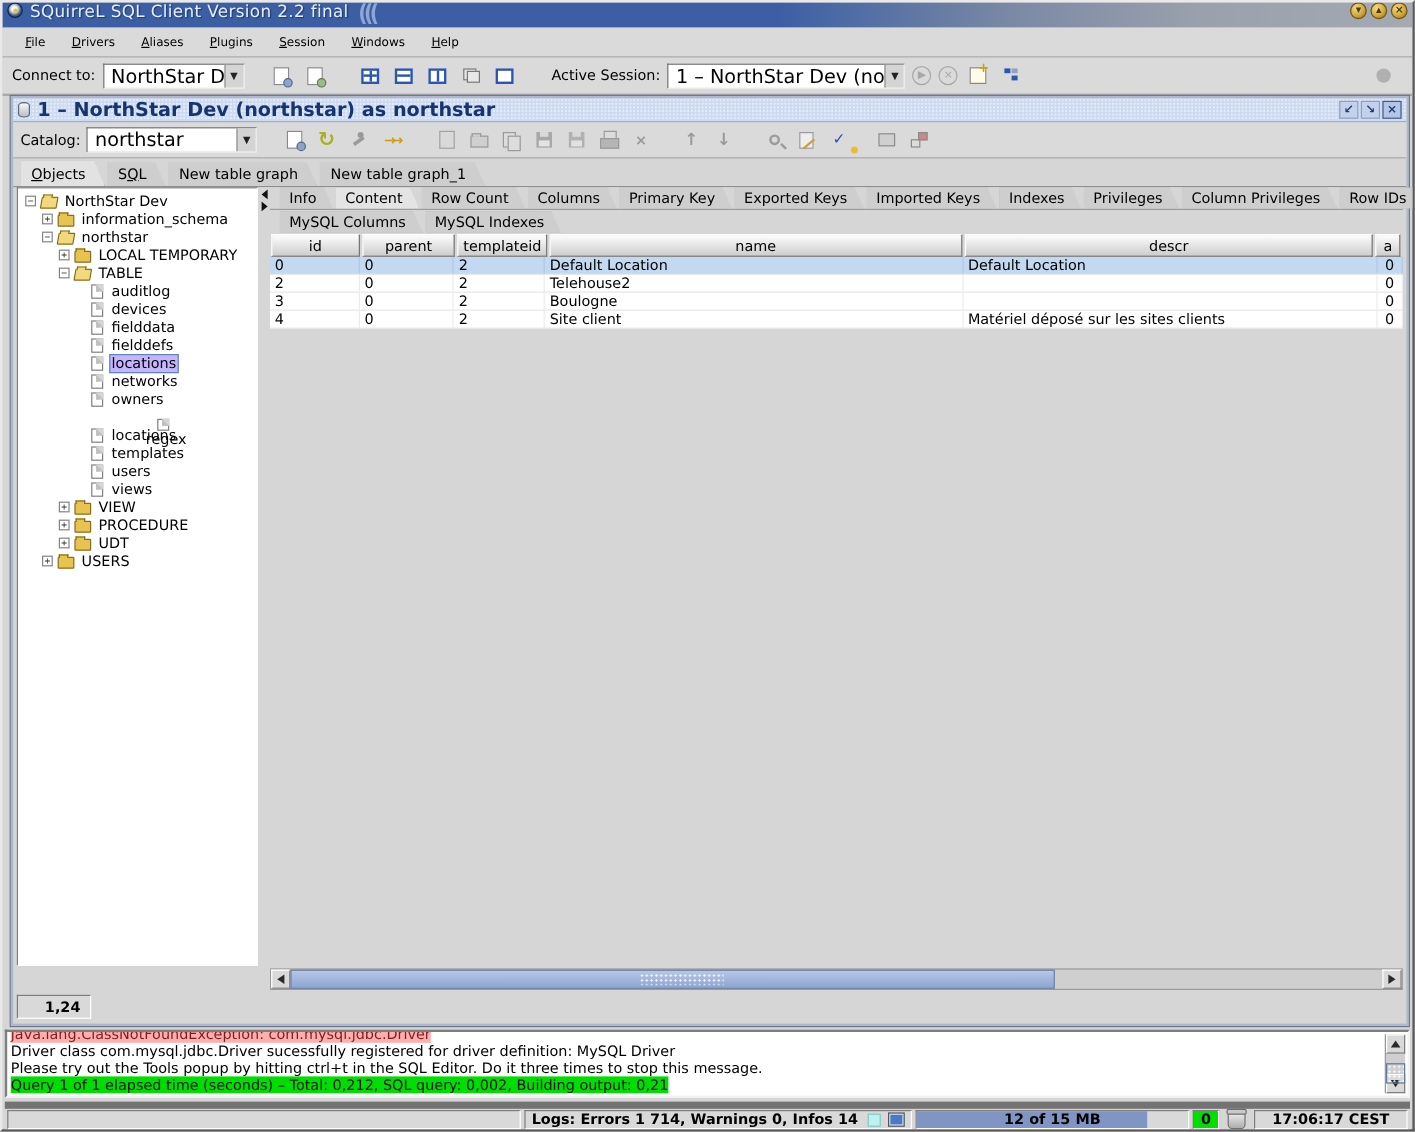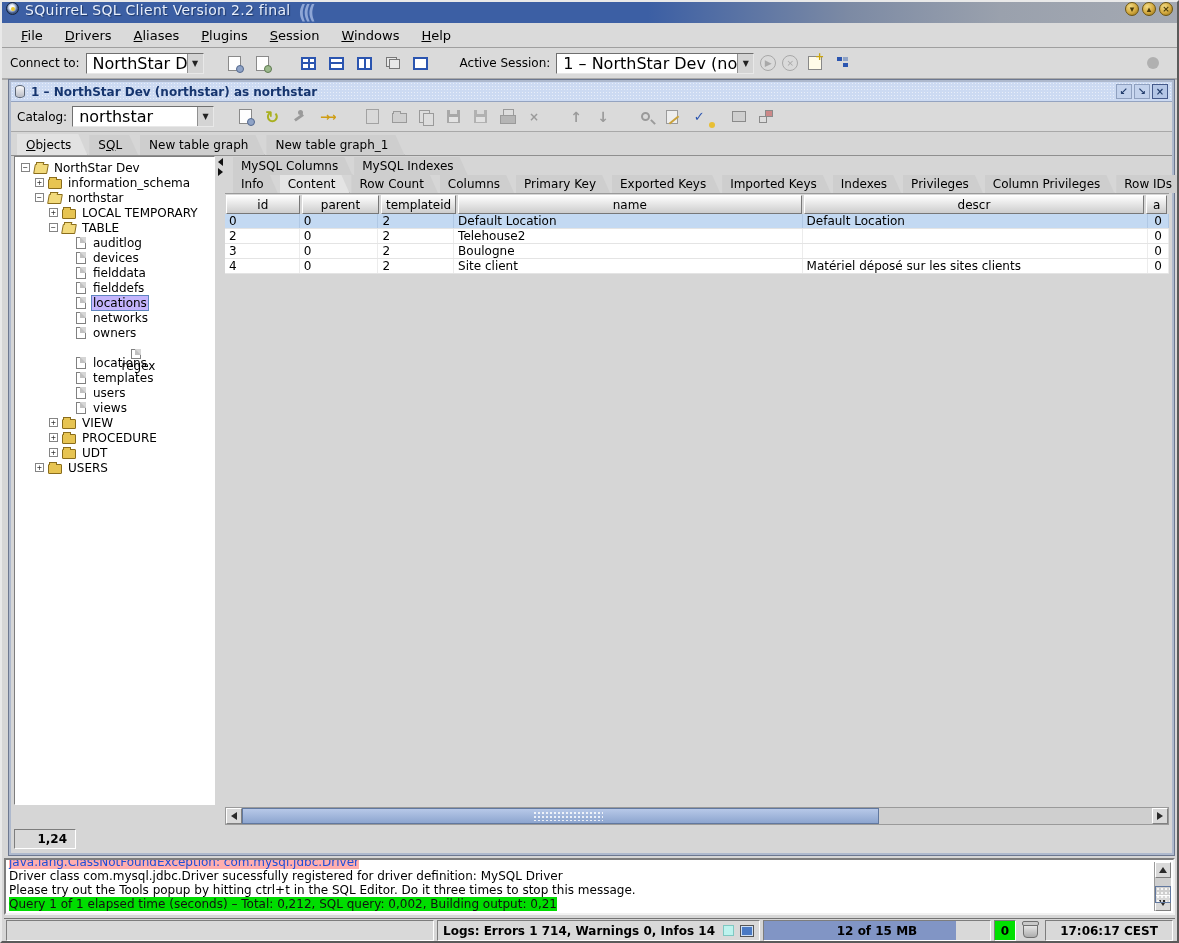--- a/index.html
+++ b/index.html
@@ -21,21 +21,21 @@
   .title-text{font-size:14px;letter-spacing:.3px;text-shadow:1px 1px 1px #1e3766;white-space:nowrap;}
   .title-arcs{font-size:17px;color:#8ea6d6;margin-left:8px;letter-spacing:-3px;transform:scaleY(1.15);font-weight:bold;}
   .tb-spacer{flex:1;}
   .tb-btn{width:14px;height:14px;border-radius:50%;margin-left:3px;
     background:radial-gradient(circle at 35% 30%,#f2da83,#d3a93f 55%,#8d6c14);
     border:1px solid #6c5410;color:#4a3a08;font-size:9px;line-height:12px;text-align:center;font-weight:bold;}
 
   
   .menubar{position:absolute;top:21px;left:0;right:0;height:25px;background:#dadada;
     border-bottom:1px solid #9f9f9f;display:flex;align-items:center;padding-left:8px;}
-  .menu-item{padding:3px 11px;white-space:nowrap;font-size:13px;}
+  .menu-item{padding:3px 11px;white-space:nowrap;font-size:10px;}
   .menu-item u{text-decoration:underline;}
 
   
   .toolbar{position:absolute;top:46px;left:0;right:0;height:32px;background:#dadada;
     border-bottom:2px solid #aaa;display:flex;align-items:center;padding-left:8px;gap:6px;}
   .tb-label{white-space:nowrap;}
   .combo{display:flex;align-items:center;background:#fff;border:1px solid;border-color:#6f6f6f #e8e8e8 #e8e8e8 #6f6f6f;height:21px;}
   .combo-text{padding:0 6px;white-space:nowrap;overflow:hidden;font-size:16px;}
   .combo-btn{width:16px;height:100%;background:#d4d4d4;border-left:1px solid #909090;
     display:flex;align-items:center;justify-content:center;font-size:8px;color:#222;}
@@ -60,21 +60,21 @@
   .treeic::after{content:"";position:absolute;left:7px;top:7px;width:5px;height:4px;background:#2b55b0;box-shadow:0 -6px 0 #8fa3c6;}
   .dot-ind{width:12px;height:12px;border-radius:50%;background:#b0b0b0;margin-left:auto;margin-right:18px;}
 
   
   .frame{position:absolute;top:78px;left:7px;width:1165px;height:775px;
     background:#d6d6d6;border:2px solid #aeb9cd;outline:1px solid #6d7890;}
   .f-title{position:absolute;top:0;left:0;right:0;height:20px;background:#ccdaf2;
     background-image:radial-gradient(rgba(255,255,255,.55) 1px,transparent 1px);background-size:3px 3px;
     display:flex;align-items:center;padding:0 4px;color:#16356e;border-bottom:1px solid #94a3c0;}
   .db-ic{width:10px;height:13px;background:linear-gradient(#fafafa,#b9bcc6);border:1px solid #5b6574;border-radius:5px/3px;margin-right:6px;}
-  .f-title-text{font-size:12px;font-weight:600;white-space:nowrap;text-align:center;}
+  .f-title-text{font-size:16px;font-weight:600;white-space:nowrap;text-align:center;}
   .f-btns{margin-left:auto;display:flex;gap:2px;}
   .f-btn{width:16px;height:15px;background:#c3d2ec;border:1px solid #8fa0bf;color:#223c6b;
     font-size:10px;line-height:13px;text-align:center;font-weight:bold;}
   .f-btn.close{background:#b4c6e6;border-color:#44598a;}
   .f-catalog{position:absolute;top:20px;left:0;right:0;height:30px;background:#dadada;
     border-bottom:1px solid #a8a8a8;display:flex;align-items:center;padding-left:6px;gap:5px;}
   .refresh-ic{font-size:17px;color:#a9b021;font-weight:bold;}
   .runman{width:14px;height:14px;position:relative;}
   .runman::before{content:"";position:absolute;left:6px;top:0;width:5px;height:5px;border-radius:50%;background:#9a9a9a;}
   .runman::after{content:"";position:absolute;left:2px;top:6px;width:10px;height:3px;background:#9a9a9a;transform:rotate(-35deg);}
@@ -177,26 +177,26 @@
     display:flex;align-items:center;padding:0 6px;font-weight:bold;font-size:12px;}
   .f-status-pos{width:62px;border:1px solid;border-color:#7d7d7d #fff #fff #7d7d7d;background:#d9d9d9;
     display:flex;align-items:center;justify-content:flex-end;padding:0 8px;font-weight:bold;font-size:12px;}
 
   
   .log-panel{position:absolute;top:856px;left:2px;right:2px;height:57px;background:#fff;
     border:2px solid;border-color:#7d7d7d #f2f2f2 #f2f2f2 #7d7d7d;overflow:hidden;}
   .log-lines{margin-top:-5px;padding-left:3px;}
   .log-line{font-size:12px;line-height:14px;white-space:nowrap;display:block;}
   .log-line span{display:inline-block;}
-  .log-error span{background:#ffaeae;color:#1d4ed8;}
+  .log-error span{background:#ffaeae;color:#7f1d1d;}
   .log-success span{background:#0d0;color:#111;}
 
   
   .statusbar{position:absolute;top:916px;left:2px;right:2px;height:24px;background:#d6d6d6;
-    display:flex;gap:3px;padding:1px 2px;border-top:1px solid #737373;}
+    display:flex;gap:3px;padding:1px 2px;border-top:6px solid #737373;}
   .sb-cell{border:1px solid;border-color:#7d7d7d #fff #fff #7d7d7d;background:#d9d9d9;
     display:flex;align-items:center;font-weight:bold;font-size:12px;padding:0 5px;white-space:nowrap;}
   .sb-msg{flex:1;}
   .cyansq{width:11px;height:11px;background:#bdf3ee;border:1px solid #7fc8c2;margin-left:8px;}
   .monitor{width:14px;height:12px;border:1px solid #555;background:#cfe0f4;position:relative;margin-left:6px;}
   .monitor::before{content:"";position:absolute;inset:1px;background:#4a7ac4;}
   .mem-cell{width:228px;position:relative;padding:0;justify-content:center;}
   .mem-fill{position:absolute;left:0;top:0;bottom:0;background:#8195c5;}
   .mem-text{position:relative;z-index:1;}
   .count-cell{width:22px;justify-content:center;background:#00e000;}
@@ -463,36 +463,36 @@
               <span class="fc"></span>
               <span class="tree-label">USERS</span>
             </div>
           </div>
       </div>
       <div class="splitter">
         <div class="split-arrow split-left"></div>
         <div class="split-arrow split-right"></div>
       </div>
       <div class="detail">
-        <div class="dtabs dtabs1" id="detailTabsTop">
-            <div class="dtab">MySQL Columns</div>
-            <div class="dtab">MySQL Indexes</div>
-          </div>
         <div class="dtabs dtabs2" id="detailTabsMain">
             <div class="dtab">Info</div>
             <div class="dtab active">Content</div>
             <div class="dtab">Row Count</div>
             <div class="dtab">Columns</div>
             <div class="dtab">Primary Key</div>
             <div class="dtab">Exported Keys</div>
             <div class="dtab">Imported Keys</div>
             <div class="dtab">Indexes</div>
             <div class="dtab">Privileges</div>
             <div class="dtab">Column Privileges</div>
             <div class="dtab">Row IDs</div>
+          </div>
+        <div class="dtabs dtabs1" id="detailTabsTop">
+            <div class="dtab">MySQL Columns</div>
+            <div class="dtab">MySQL Indexes</div>
           </div>
         <div class="thead" id="tableHead">
             <div class="th" style="width: 75px;">id</div>
             <div class="th" style="width: 79px;">parent</div>
             <div class="th" style="width: 76px; text-align: center;">templateid</div>
             <div class="th" style="width: 350px;">name</div>
             <div class="th" style="width: 347px;">descr</div>
             <div class="th" style="width: 21px;">a</div>
           </div>
         <div class="tbody" id="tableBody">

